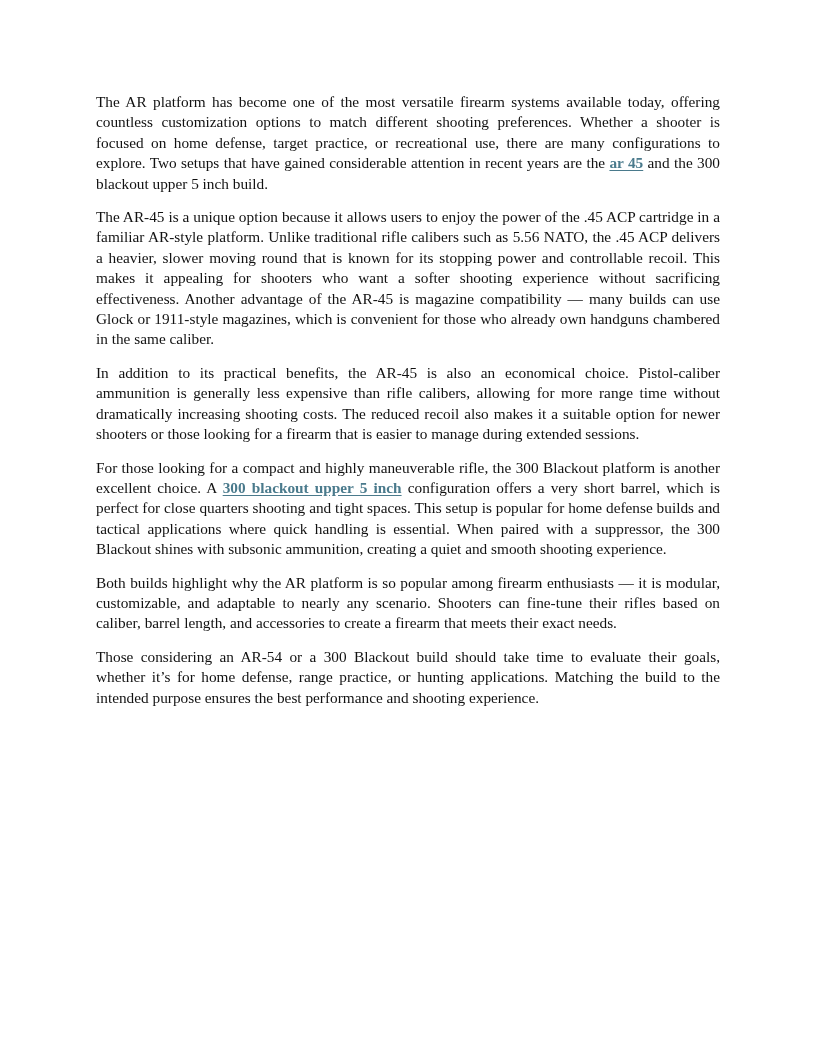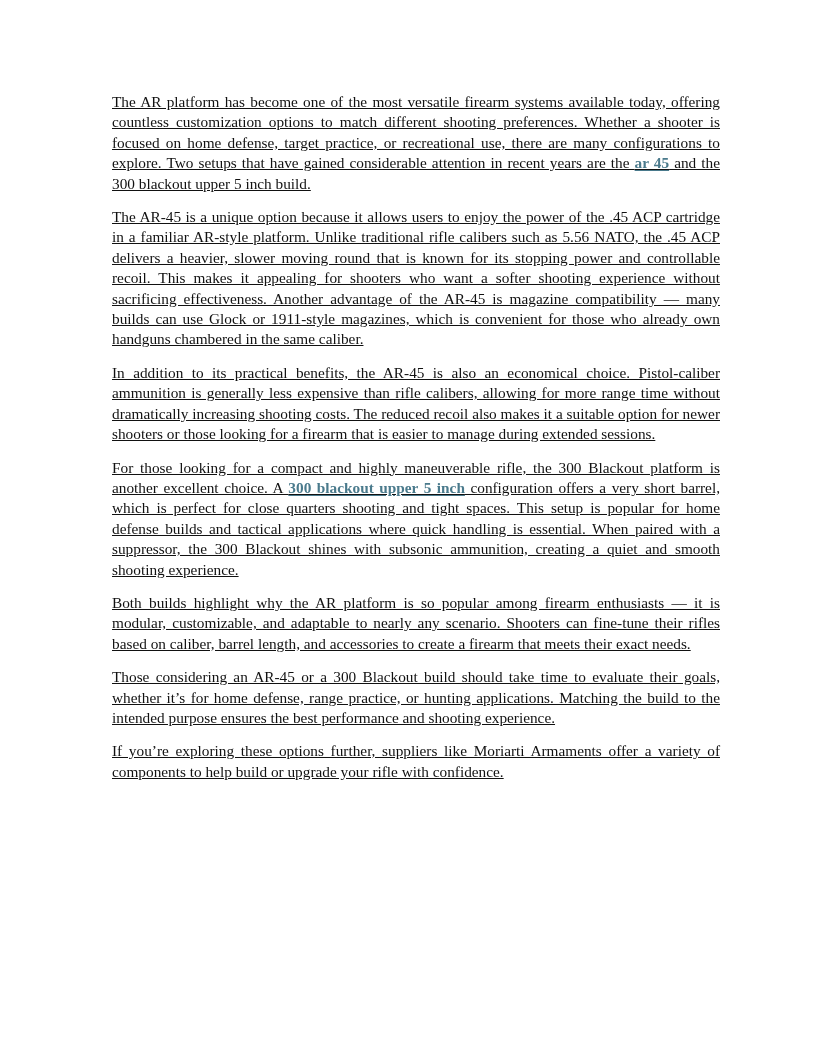--- a/index.html
+++ b/index.html
@@ -28,23 +28,22 @@
       line-height: 32px;
       text-align: center;
       margin: 0 0 6px 0;
       letter-spacing: -0.1px;
       color: #111111;
     }
     .para {
       font-size: 15.3px;
       line-height: 20.4px;
       text-align: justify;
-      margin: 0 0 13px 16px;
+      margin: 0 0 13px 0;
       color: #111111;
-      text-decoration: underline;
     }
     .link {
       color: #4a7a8c;
       font-weight: bold;
       text-decoration: underline;
       text-underline-offset: 2px;
       cursor: pointer;
     }
   </style>
 </head>
@@ -55,16 +54,15 @@
   <p class="para"><span>The AR platform has become one of the most versatile firearm systems available today, offering countless customization options to match different shooting preferences. Whether a shooter is focused on home defense, target practice, or recreational use, there are many configurations to explore. Two setups that have gained considerable attention in recent years are the </span><a class="link">ar 45</a><span> and the 300 blackout upper 5 inch build.</span></p>
 
   <p class="para">The AR-45 is a unique option because it allows users to enjoy the power of the .45 ACP cartridge in a familiar AR-style platform. Unlike traditional rifle calibers such as 5.56 NATO, the .45 ACP delivers a heavier, slower moving round that is known for its stopping power and controllable recoil. This makes it appealing for shooters who want a softer shooting experience without sacrificing effectiveness. Another advantage of the AR-45 is magazine compatibility — many builds can use Glock or 1911-style magazines, which is convenient for those who already own handguns chambered in the same caliber.</p>
 
   <p class="para">In addition to its practical benefits, the AR-45 is also an economical choice. Pistol-caliber ammunition is generally less expensive than rifle calibers, allowing for more range time without dramatically increasing shooting costs. The reduced recoil also makes it a suitable option for newer shooters or those looking for a firearm that is easier to manage during extended sessions.</p>
 
   <p class="para"><span>For those looking for a compact and highly maneuverable rifle, the 300 Blackout platform is another excellent choice. A </span><a class="link">300 blackout upper 5 inch</a><span> configuration offers a very short barrel, which is perfect for close quarters shooting and tight spaces. This setup is popular for home defense builds and tactical applications where quick handling is essential. When paired with a suppressor, the 300 Blackout shines with subsonic ammunition, creating a quiet and smooth shooting experience.</span></p>
 
   <p class="para">Both builds highlight why the AR platform is so popular among firearm enthusiasts — it is modular, customizable, and adaptable to nearly any scenario. Shooters can fine-tune their rifles based on caliber, barrel length, and accessories to create a firearm that meets their exact needs.</p>
 
-  <p class="para">Those considering an AR-45 or a 300 Blackout build should take time to evaluate their goals, whether it’s for home defense, range practice, or hunting applications. Matching the build to the intended purpose ensures the best performance and shooting experience.</p>
+  <p class="para">Those considering an AR-54 or a 300 Blackout build should take time to evaluate their goals, whether it’s for home defense, range practice, or hunting applications. Matching the build to the intended purpose ensures the best performance and shooting experience.</p>
 
-  <p class="para">If you’re exploring these options further, suppliers like Moriarti Armaments offer a variety of components to help build or upgrade your rifle with confidence.</p>
 </div>
 
 </body></html>

